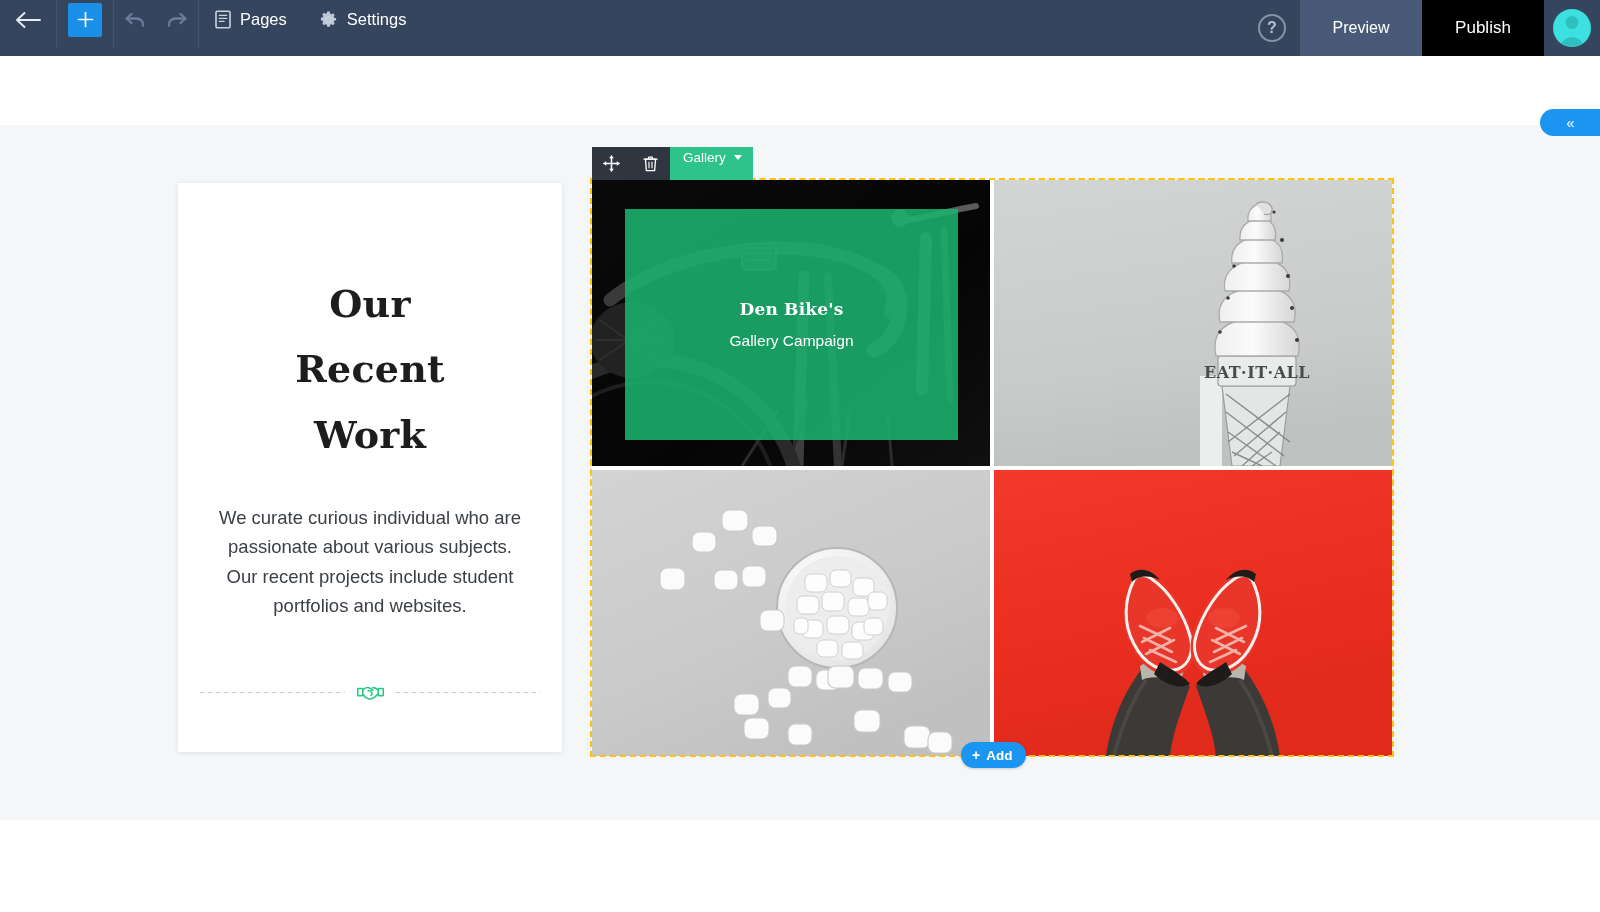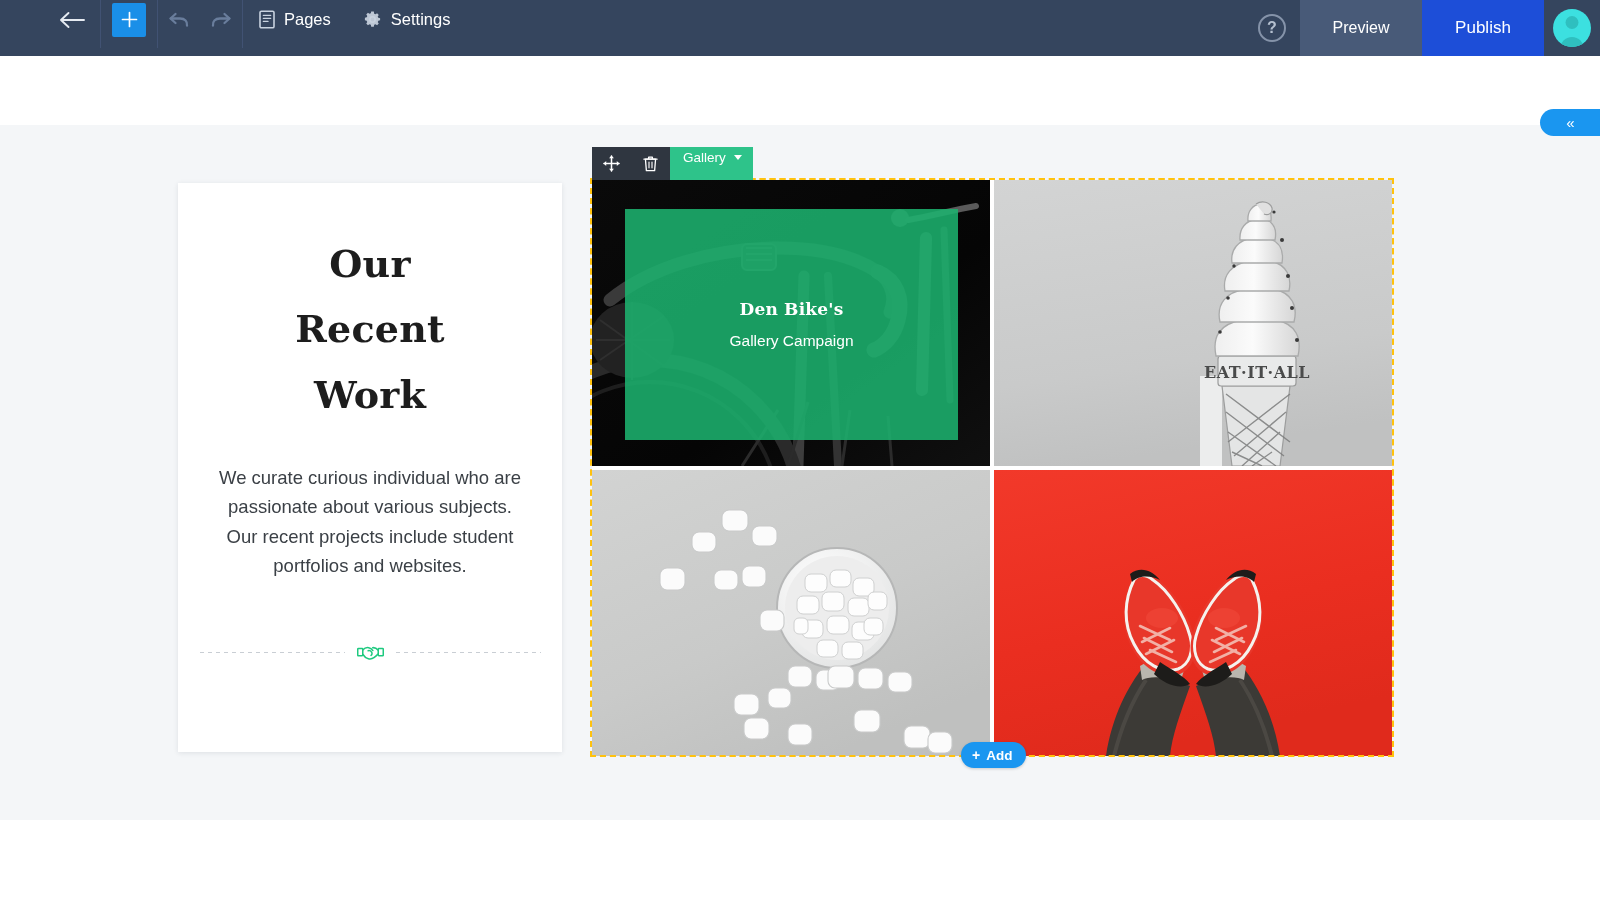--- a/index.html
+++ b/index.html
@@ -11,21 +11,21 @@
   }
 
   
   .toolbar {
     position: absolute; top: 0; left: 0;
     width: 1600px; height: 56px;
     background: #35455e;
     display: flex; align-items: stretch;
     z-index: 50;
   }
-  .tb-group { display: flex; align-items: center; height: 39px; padding-left: 44px; }
+  .tb-group { display: flex; align-items: center; height: 39px; }
   .tb-cell {
     display: flex; align-items: center; justify-content: center;
     height: 56px; width: 56px;
     cursor: pointer;
   }
   .tb-sep { width: 1px; height: 56px; background: #415273; }
   .back-arrow { color: #e6ebf2; }
   .plus-btn {
     width: 34px; height: 34px;
     background: #1a8fe8;
@@ -60,21 +60,21 @@
     line-height: 1; padding-bottom: 1px;
   }
   .preview-btn {
     width: 122px; height: 56px;
     background: #485a78;
     display: flex; align-items: center; justify-content: center;
     color: #ffffff; font-size: 16px; cursor: pointer;
   }
   .publish-btn {
     width: 122px; height: 56px;
-    background: #1d4ed8;
+    background: #000000;
     display: flex; align-items: center; justify-content: center;
     color: #ffffff; font-size: 17px; cursor: pointer;
   }
   .avatar-wrap {
     width: 56px; height: 56px;
     display: flex; align-items: center; justify-content: center;
     cursor: pointer;
   }
   .avatar {
     width: 38px; height: 38px; border-radius: 50%;
@@ -120,20 +120,21 @@
   
   .text-card {
     position: absolute; left: 178px; top: 127px;
     width: 384px; height: 569px;
     background: #ffffff;
     box-shadow: 0 1px 5px rgba(30,40,60,0.10);
   }
   .card-inner {
     padding: 48px 38px 0 38px;
     text-align: center;
+    margin-top: 40px;
   }
   .card-title {
     font-family: "DejaVu Serif", serif;
     font-weight: 700;
     font-size: 38px;
     line-height: 1.72;
     color: #1d1d1d;
     letter-spacing: 0.2px;
     max-width: 230px;
     margin: 0 auto;

